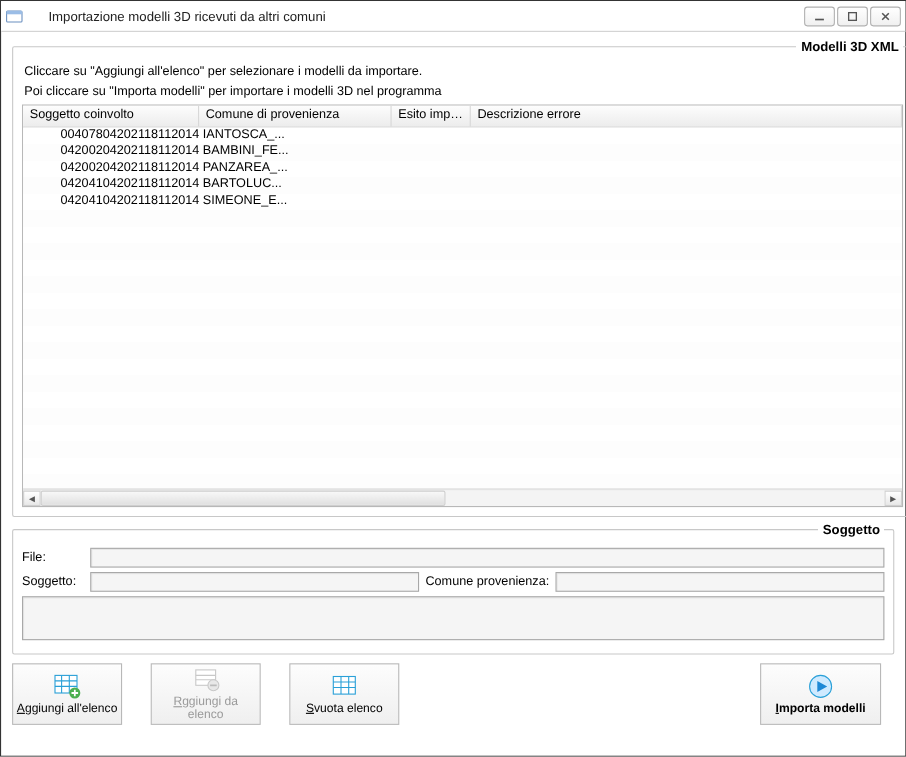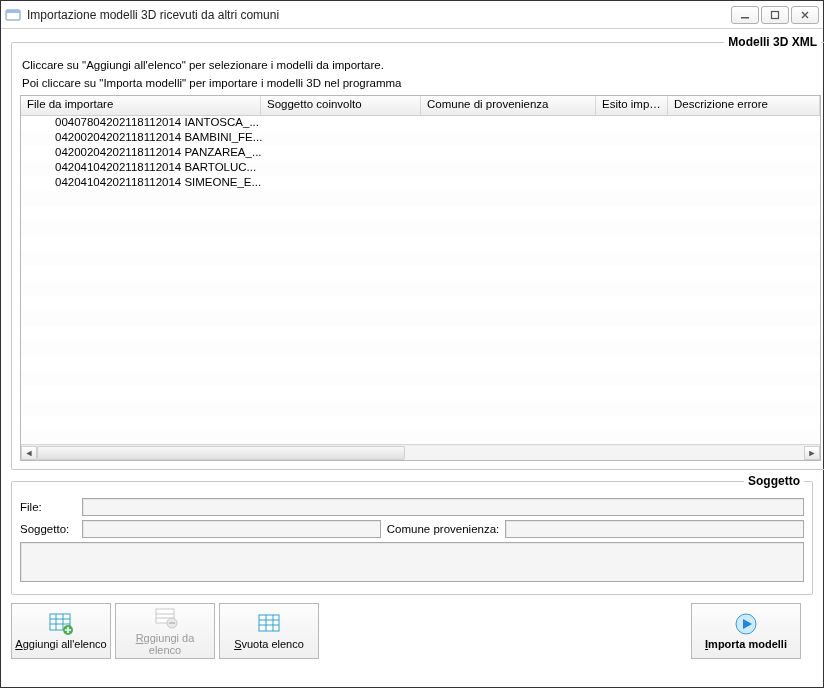--- a/index.html
+++ b/index.html
@@ -18,20 +18,21 @@
     display: flex;
     flex-direction: column;
   }
   .titlebar {
     height: 28px;
     background: #fff;
     border-bottom: 1px solid #d0d0d0;
     display: flex;
     align-items: center;
     padding: 0 4px;
+    gap: 17px;
   }
   .titlebar .title-icon {
     width: 16px; height: 16px;
     margin-right: 6px;
     display: flex; align-items: center; justify-content: center;
   }
   .titlebar .title-text {
     flex: 1;
     color: #222;
     font-size: 12px;
@@ -175,21 +176,21 @@
     box-shadow: inset 1px 1px 0 rgba(0,0,0,0.06);
     padding: 1px 4px;
     overflow: hidden;
     white-space: nowrap;
   }
   .sunken.big {
     height: 40px;
   }
   .bottom-bar {
     display: flex;
-    gap: 4px;
+    gap: 26px;
     padding: 4px 12px 0 0;
     align-items: flex-start;
   }
   .tool-btn {
     width: 100px;
     height: 56px;
     border: 1px solid #b8b8b8;
     background: linear-gradient(#fdfdfd,#efefef);
     display: flex;
     flex-direction: column;
@@ -254,21 +255,20 @@
       <legend>Modelli 3D XML</legend>
 
       <div class="instructions">
         <p>Cliccare su "Aggiungi all'elenco" per selezionare i modelli da importare.</p>
         <p>Poi cliccare su "Importa modelli" per importare i modelli 3D nel programma</p>
       </div>
 
       <div class="listview-wrap">
         <div class="listview">
           <div class="columns">
-            <div class="col col-file">File da importare</div>
             <div class="col col-sogg">Soggetto coinvolto</div>
             <div class="col col-comune">Comune di provenienza</div>
             <div class="col col-esito">Esito import</div>
             <div class="col col-err">Descrizione errore</div>
           </div>
           <div class="rows" id="rows-container">
               <div class="row">
                 <div class="cell col-file">00407804202118112014 IANTOSCA_...</div>
                 <div class="cell col-sogg"></div>
                 <div class="cell col-comune"></div>

